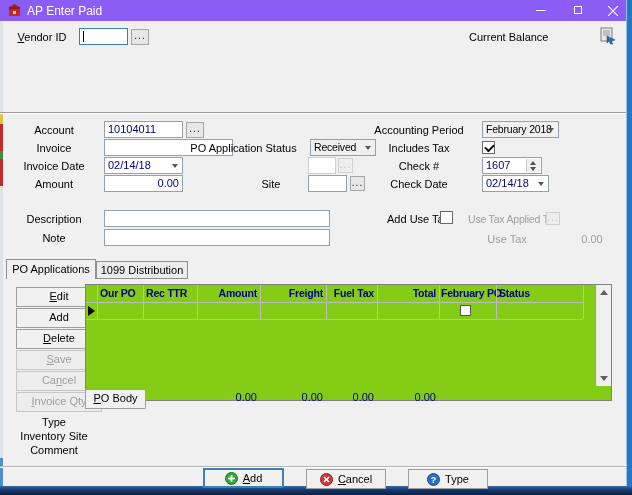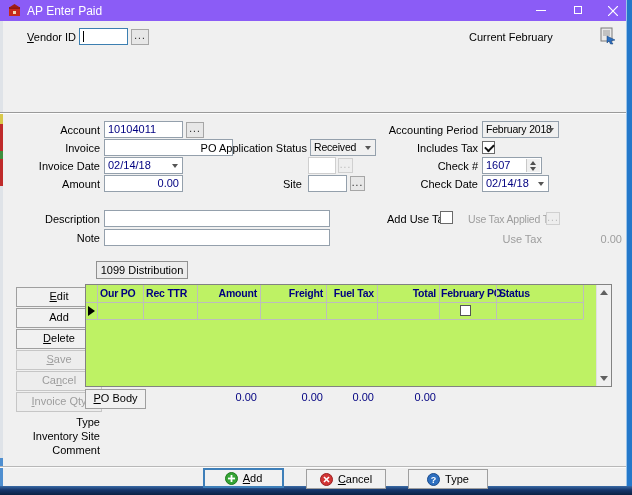--- a/index.html
+++ b/index.html
@@ -20,21 +20,21 @@
   .titlebar{position:absolute;left:0;top:0;width:626px;height:21px;background:#8b5cf6;}
   .titlebar .title{position:absolute;left:27px;top:4px;color:#fff;font-size:12px;white-space:nowrap;}
   .appicon{position:absolute;left:8px;top:4px;width:13px;height:13px;}
   .cap-btn{position:absolute;top:0;height:21px;width:34px;}
   .cap-min{left:524px;} .cap-max{left:562px;} .cap-close{left:600px;width:26px;}
   .glyph-min{position:absolute;left:12px;top:10px;width:10px;height:1px;background:#fff;}
   .glyph-max{position:absolute;left:12px;top:6px;width:8px;height:8px;border:1px solid #fff;box-sizing:border-box;}
 
   
   .lbl{position:absolute;height:13px;line-height:13px;color:#000;white-space:nowrap;}
-  .lbl.right{text-align:right;}
+  .lbl.right{text-align:center;}
   .lbl.gray{color:#9d9d9d;}
   .field{position:absolute;box-sizing:border-box;background:#fff;border:1px solid #94a0ac;
          color:#000080;font-size:11px;line-height:15px;padding:0 3px;overflow:hidden;white-space:nowrap;}
   .field.num{text-align:right;}
   .field.disabled{border-color:#cfcfcf;}
   .btn3{position:absolute;box-sizing:border-box;width:18px;height:16px;background:#e7e7e7;border:1px solid #a6a6a6;
         font-size:10px;line-height:11px;text-align:center;color:#222;letter-spacing:1px;overflow:hidden;}
   .btn3.disabled{color:#b9b9b9;border-color:#d0d0d0;background:#eeeeee;}
   .combo{position:absolute;box-sizing:border-box;border:1px solid #94a0ac;background:#fff;color:#000080;
          font-size:11px;line-height:15px;padding:0 15px 0 3px;overflow:hidden;white-space:nowrap;}
@@ -57,21 +57,21 @@
        text-align:center;color:#000;}
   .tab.active{left:6px;top:259px;width:90px;height:20px;line-height:18px;border-bottom:none;z-index:3;}
   .tab.inactive{left:96px;top:261px;width:92px;height:18px;line-height:16px;background:#ececec;z-index:2;}
 
   
   .sbtn{position:absolute;left:16px;width:86px;height:20px;box-sizing:border-box;background:#f1f1f1;
         border:1px solid #9f9f9f;font-size:11px;text-align:center;line-height:17px;color:#000;}
   .sbtn.disabled{color:#9d9d9d;border-color:#c6c6c6;background:#ededed;}
 
   
-  .grid-panel{position:absolute;left:85px;top:284px;width:527px;height:103px;background:#bef264;
+  .grid-panel{position:absolute;left:85px;top:284px;width:527px;height:117px;background:#84cc16;
               border:1px solid #828282;box-sizing:border-box;}
   .gh{position:absolute;top:2px;height:13px;line-height:13px;color:#000080;font-weight:bold;
       font-size:10.5px;letter-spacing:-0.2px;white-space:nowrap;}
   .gh.right{text-align:right;}
   .vline{position:absolute;top:0;width:1px;height:34px;background:#bdbdbd;}
   .hline{position:absolute;left:0;height:1px;background:#bdbdbd;}
   .rowsel{position:absolute;left:2px;top:21px;width:0;height:0;
           border-top:5px solid transparent;border-bottom:5px solid transparent;border-left:7px solid #000;}
   .gridcheck{position:absolute;left:374px;top:20px;width:11px;height:11px;background:#fff;
              border:1px solid #555;box-sizing:border-box;}
@@ -126,21 +126,21 @@
       </svg>
     </div>
   </div>
 
   <div class="lbl right" style="left:8px;top:31px;width:68px"><u>V</u>endor ID</div>
   <div class="field" style="left:79px;top:28px;width:49px;height:17px;border-color:#3c7fb1">
     <span class="caret"></span>
     <span></span>
   </div>
   <div class="btn3" style="left:131px;top:29px">...</div>
-  <div class="lbl" style="left:469px;top:31px">Current February</div>
+  <div class="lbl" style="left:469px;top:31px">Current Balance</div>
   <svg style="position:absolute;left:599px;top:27px" width="18" height="18" viewBox="0 0 18 18">
     <rect x="2" y="1" width="11" height="13" fill="#e9e9e9" stroke="#7a7a7a"></rect>
     <line x1="4" y1="4" x2="11" y2="4" stroke="#9a9a9a"></line>
     <line x1="4" y1="6" x2="11" y2="6" stroke="#9a9a9a"></line>
     <line x1="4" y1="8" x2="11" y2="8" stroke="#9a9a9a"></line>
     <polygon points="8,9 16,13 12,14 14,17 11.5,17 10,14 8,16" fill="#2d6fc0" stroke="#123a6e" stroke-width="0.5"></polygon>
   </svg>
 
   <div class="divider" style="top:112px"></div>
 
@@ -204,20 +204,21 @@
   <div class="lbl right" style="left:8px;top:232px;width:92px">Note</div>
   <div class="field" style="left:104px;top:229px;width:226px;height:17px"></div>
 
   <div class="lbl" style="left:387px;top:213px">Add Use Tax</div>
   <div class="checkbox" style="left:440px;top:211px"></div>
   <div class="lbl gray" style="left:468px;top:213px;font-size:10.5px;letter-spacing:-0.2px">Use Tax Applied To</div>
   <div class="btn3 disabled" style="left:546px;top:212px;width:14px;height:13px;line-height:9px">...</div>
   <div class="lbl right gray" style="left:472px;top:233px;width:70px">Use Tax</div>
   <div class="lbl right gray" style="left:562px;top:233px;width:60px">0.00</div>
 
+  <div class="tab active">PO Applications</div>
   <div class="tab inactive">1099 Distribution</div>
 
   <div class="sbtn" style="top:287px"><u>E</u>dit</div>
   <div class="sbtn" style="top:308px">Add</div>
   <div class="sbtn disabled" style="top:350px"><u>S</u>ave</div>
   <div class="sbtn" style="top:329px"><u>D</u>elete</div>
   <div class="sbtn disabled" style="top:371px">Ca<u>n</u>cel</div>
   <div class="sbtn disabled" style="top:392px"><u>I</u>nvoice Qty</div>
 
   <div class="grid-panel">

